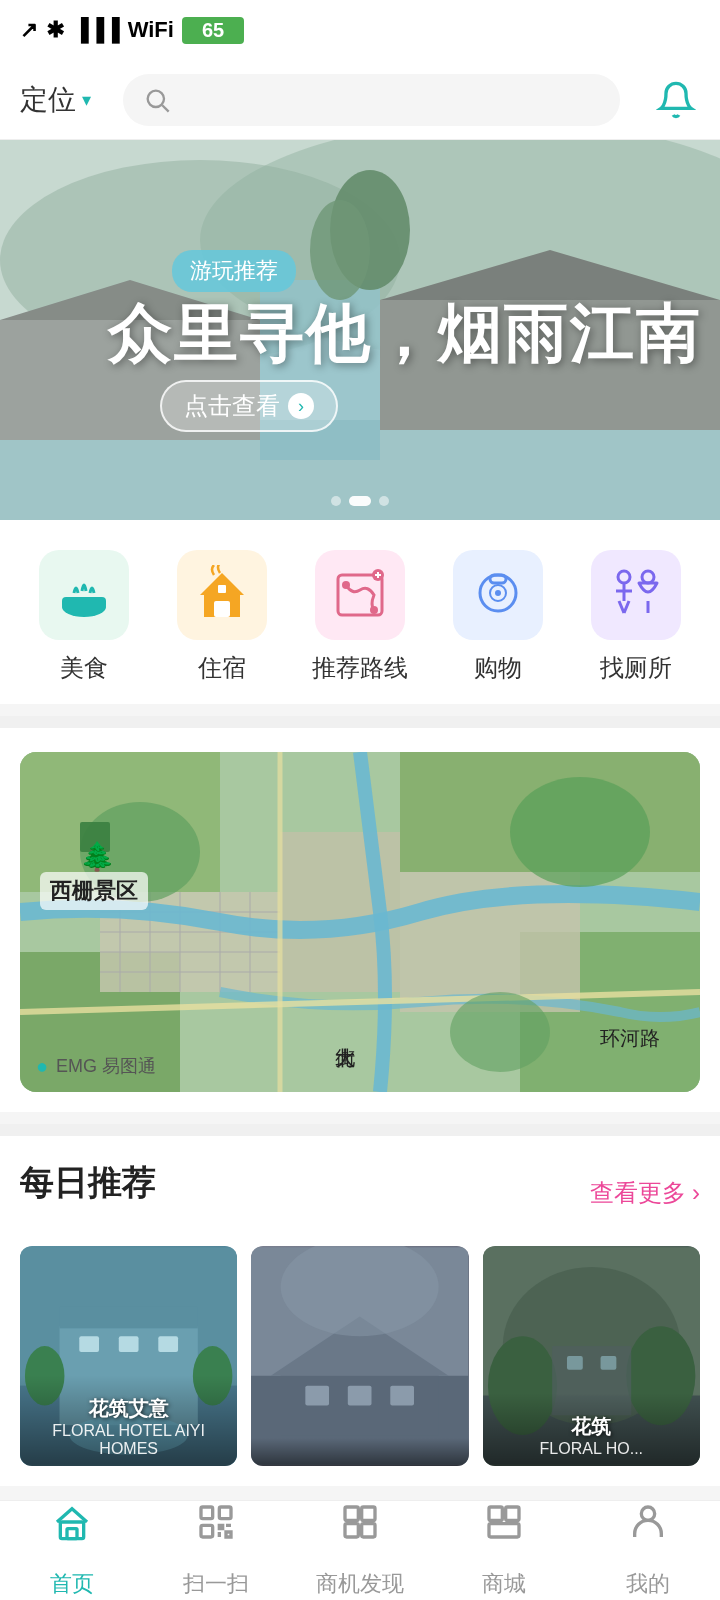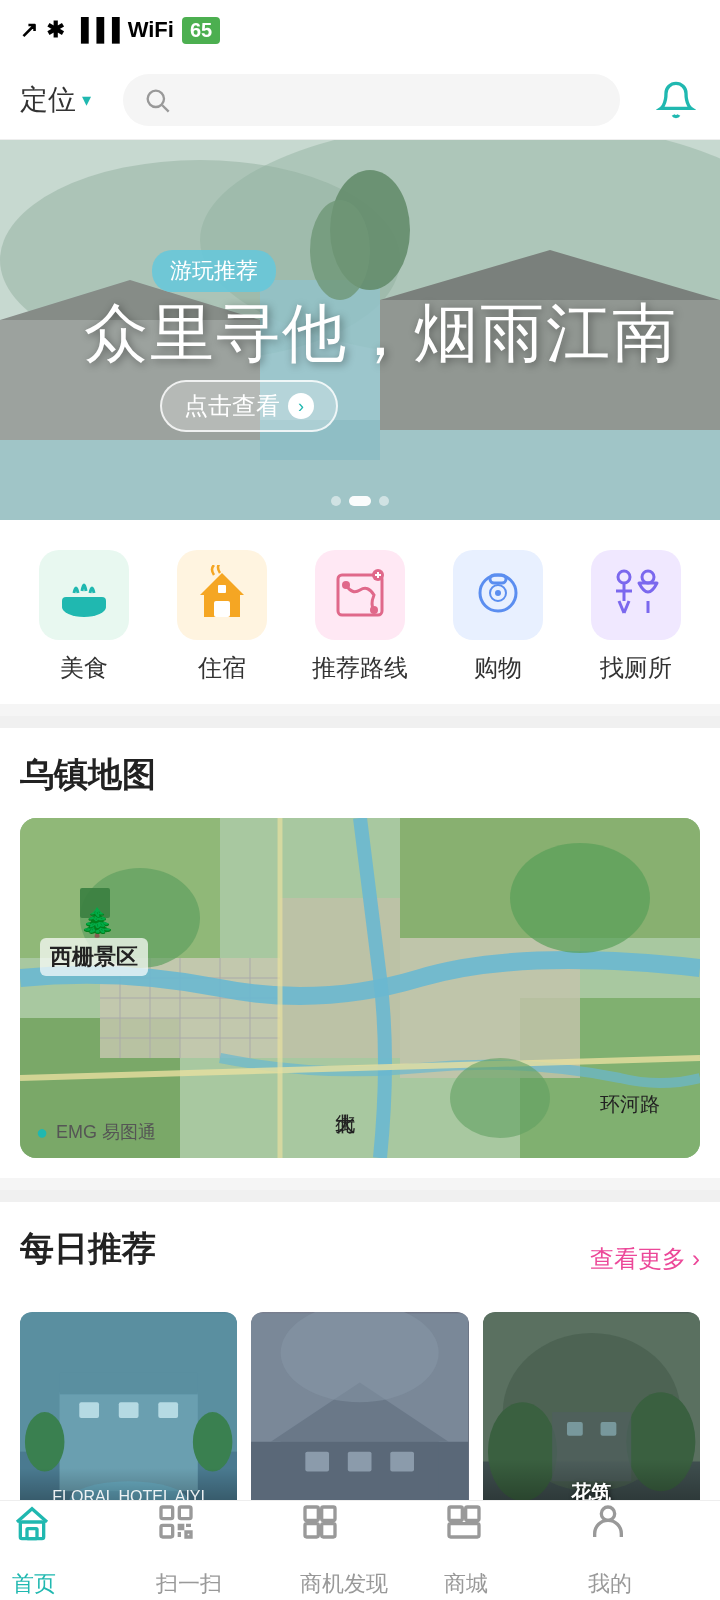--- a/index.html
+++ b/index.html
@@ -67,33 +67,33 @@
       background: #2a4a5e;
     }
     .banner-bg {
       width: 100%; height: 100%;
       background: linear-gradient(135deg, #6b8e9a 0%, #4a7a8a 30%, #7aad8a 50%, #3d6b7a 70%, #5a7a6a 100%);
       position: relative;
     }
     .banner-tag {
       position: absolute;
       top: 110px;
-      left: 152px;
+      left: 172px;
       background: rgba(100,200,220,0.85);
       color: #fff;
       font-size: 22px;
       padding: 6px 18px;
       border-radius: 20px;
     }
     .banner-title {
       position: absolute;
       top: 150px;
-      left: 84px;
+      left: 108px;
       font-size: 64px;
-      font-weight: 400;
+      font-weight: 700;
       color: #fff;
       text-shadow: 2px 2px 8px rgba(0,0,0,0.4);
       letter-spacing: 2px;
     }
     .banner-btn {
       position: absolute;
       top: 240px;
       left: 160px;
       background: rgba(255,255,255,0.25);
       border: 2px solid rgba(255,255,255,0.8);
@@ -227,40 +227,40 @@
       bottom: 0; left: 0;
       width: 720px;
       height: 100px;
       background: #fff;
       border-top: 1px solid #eee;
       display: flex;
       align-items: center;
       justify-content: space-around;
     }
     .nav-item {
-      display: flex; flex-direction: column; gap: 18px;
+      display: flex; flex-direction: column; align-items: center; gap: 18px;
       font-size: 22px; color: #999;
       width: 120px;
     }
     .nav-item.active { color: #20b8b0; }
     .nav-icon { font-size: 38px; }
 
     
     .bottom-padding { height: 110px; }
   </style>
 </head>
 <body>
 
 <div class="status-bar">
   <div class="status-right">
     <span>↗</span>
     <span>✱</span>
     <span>▐▐▐</span>
     <span>WiFi</span>
-    <span style="background:#4caf50;color:#fff;padding:2px 8px;border-radius:4px;font-size:20px;">65</span>
+    <span style="background:#4caf50;color:#fff;padding:2px 20px;border-radius:4px;font-size:20px;">65</span>
   </div>
 </div>
 
 <div class="header">
   <div class="location-btn">
     <span>定位</span>
     <span style="font-size:18px;color:#20b8b0;">▾</span>
   </div>
   <div class="search-bar">
     <svg width="28" height="28" viewBox="0 0 24 24" fill="none" stroke="#999" stroke-width="2">
@@ -394,21 +394,20 @@
       </svg>
     </div>
     <span class="cat-label">找厕所</span>
   </div>
 
 </div>
 
 <div style="height:12px;background:#f0f0f0;"></div>
 
 <div class="section">
-  <div class="section-title">乌镇地图</div>
   <div class="map-container">
     <svg class="map-svg" viewBox="0 0 680 340" xmlns="http://www.w3.org/2000/svg">
 
       <rect width="680" height="340" fill="#a8c8a0"></rect>
 
       <rect x="0" y="0" width="200" height="140" fill="#90b878"></rect>
       <rect x="380" y="0" width="300" height="120" fill="#88b070"></rect>
       <rect x="0" y="200" width="160" height="140" fill="#7aa868"></rect>
       <rect x="500" y="180" width="180" height="160" fill="#80b070"></rect>
 
@@ -479,20 +478,21 @@
           <rect x="100" y="90" width="20" height="16" rx="2" fill="#c8e8f0" opacity="0.8"></rect>
           <rect x="140" y="90" width="20" height="16" rx="2" fill="#c8e8f0" opacity="0.8"></rect>
 
           <ellipse cx="110" cy="190" rx="60" ry="20" fill="#6ab0c8" opacity="0.7"></ellipse>
 
           <ellipse cx="25" cy="130" rx="20" ry="30" fill="#3a8050"></ellipse>
           <ellipse cx="195" cy="130" rx="20" ry="30" fill="#3a8050"></ellipse>
         </svg>
       </div>
       <div class="hotel-card-label">
+        <div style="font-weight:700;font-size:20px;text-shadow:1px 1px 4px rgba(0,0,0,0.8);">花筑艾意</div>
         <div style="font-size:16px;opacity:0.9;">FLORAL HOTEL AIYI HOMES</div>
       </div>
     </div>
 
     <div class="hotel-card">
       <div class="hotel-card-bg" style="background:linear-gradient(135deg,#7a8090,#5a6070);">
         <svg width="100%" height="100%" viewBox="0 0 220 220" xmlns="http://www.w3.org/2000/svg">
 
           <rect width="220" height="220" fill="#7a8898"></rect>
           <rect x="0" y="130" width="220" height="90" fill="#5a6878"></rect>

